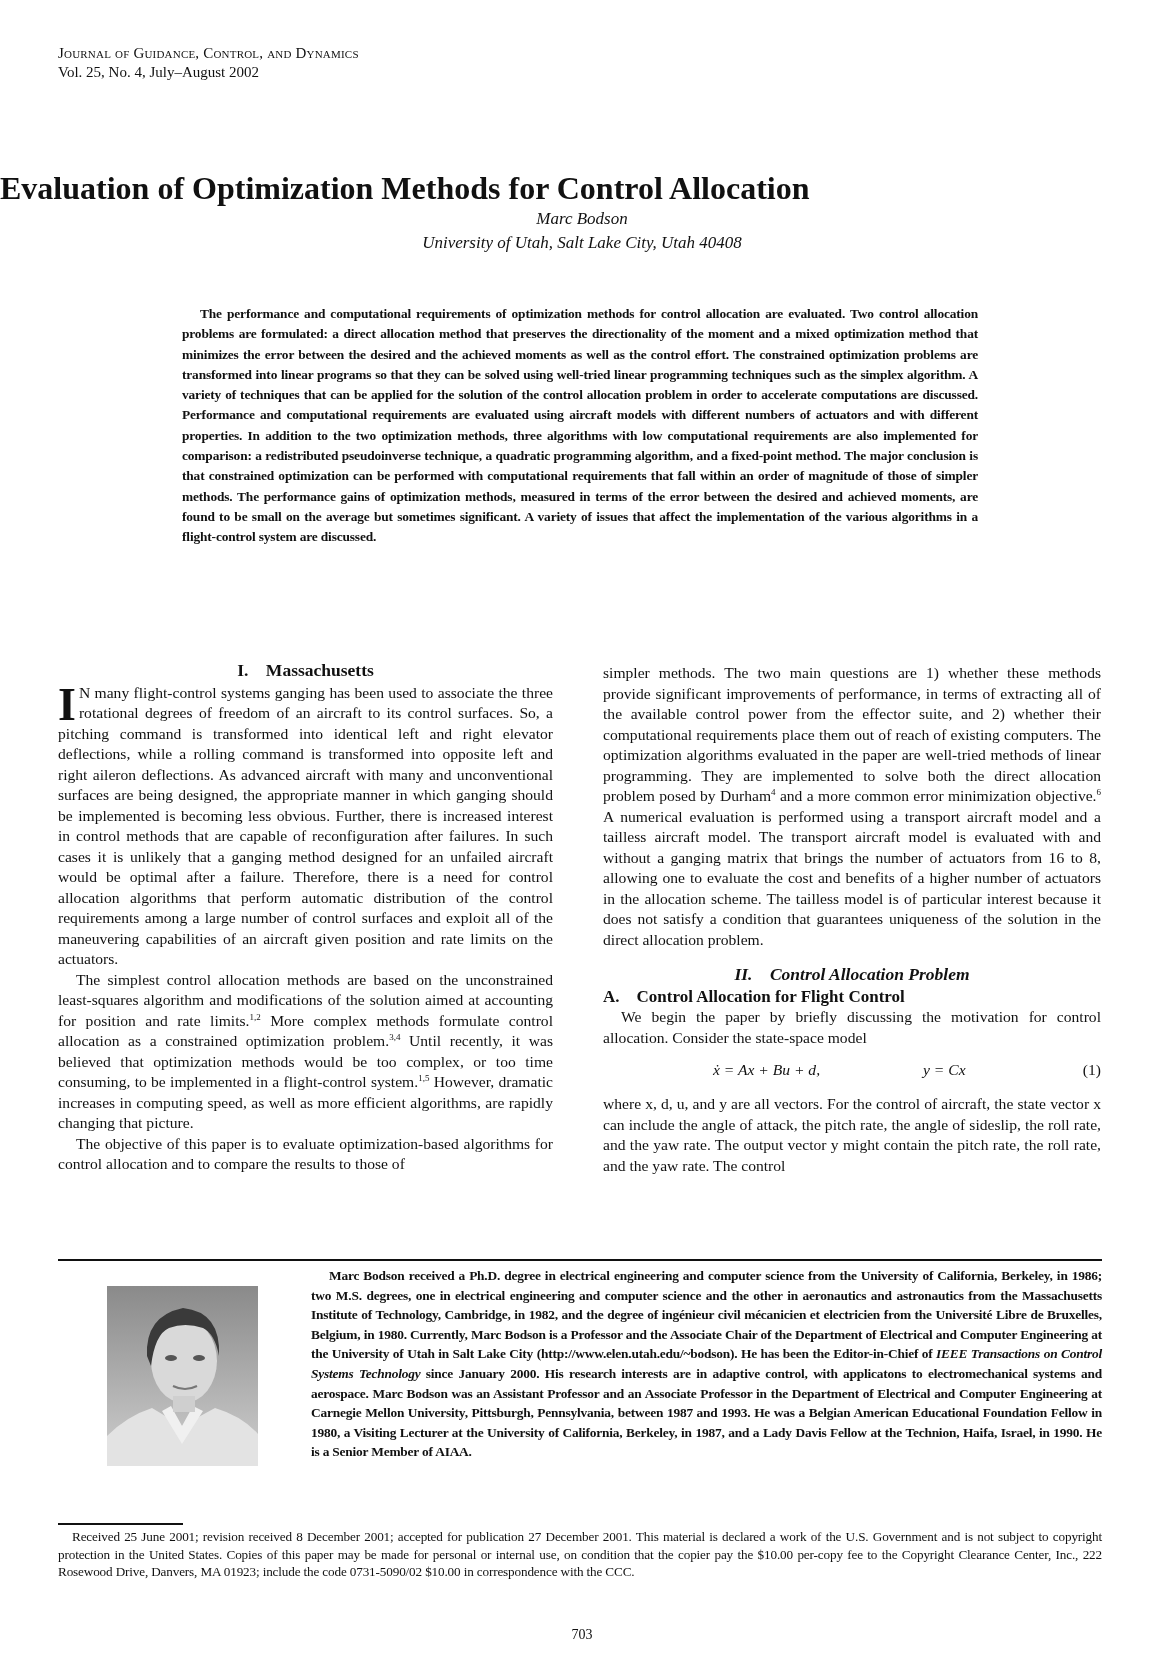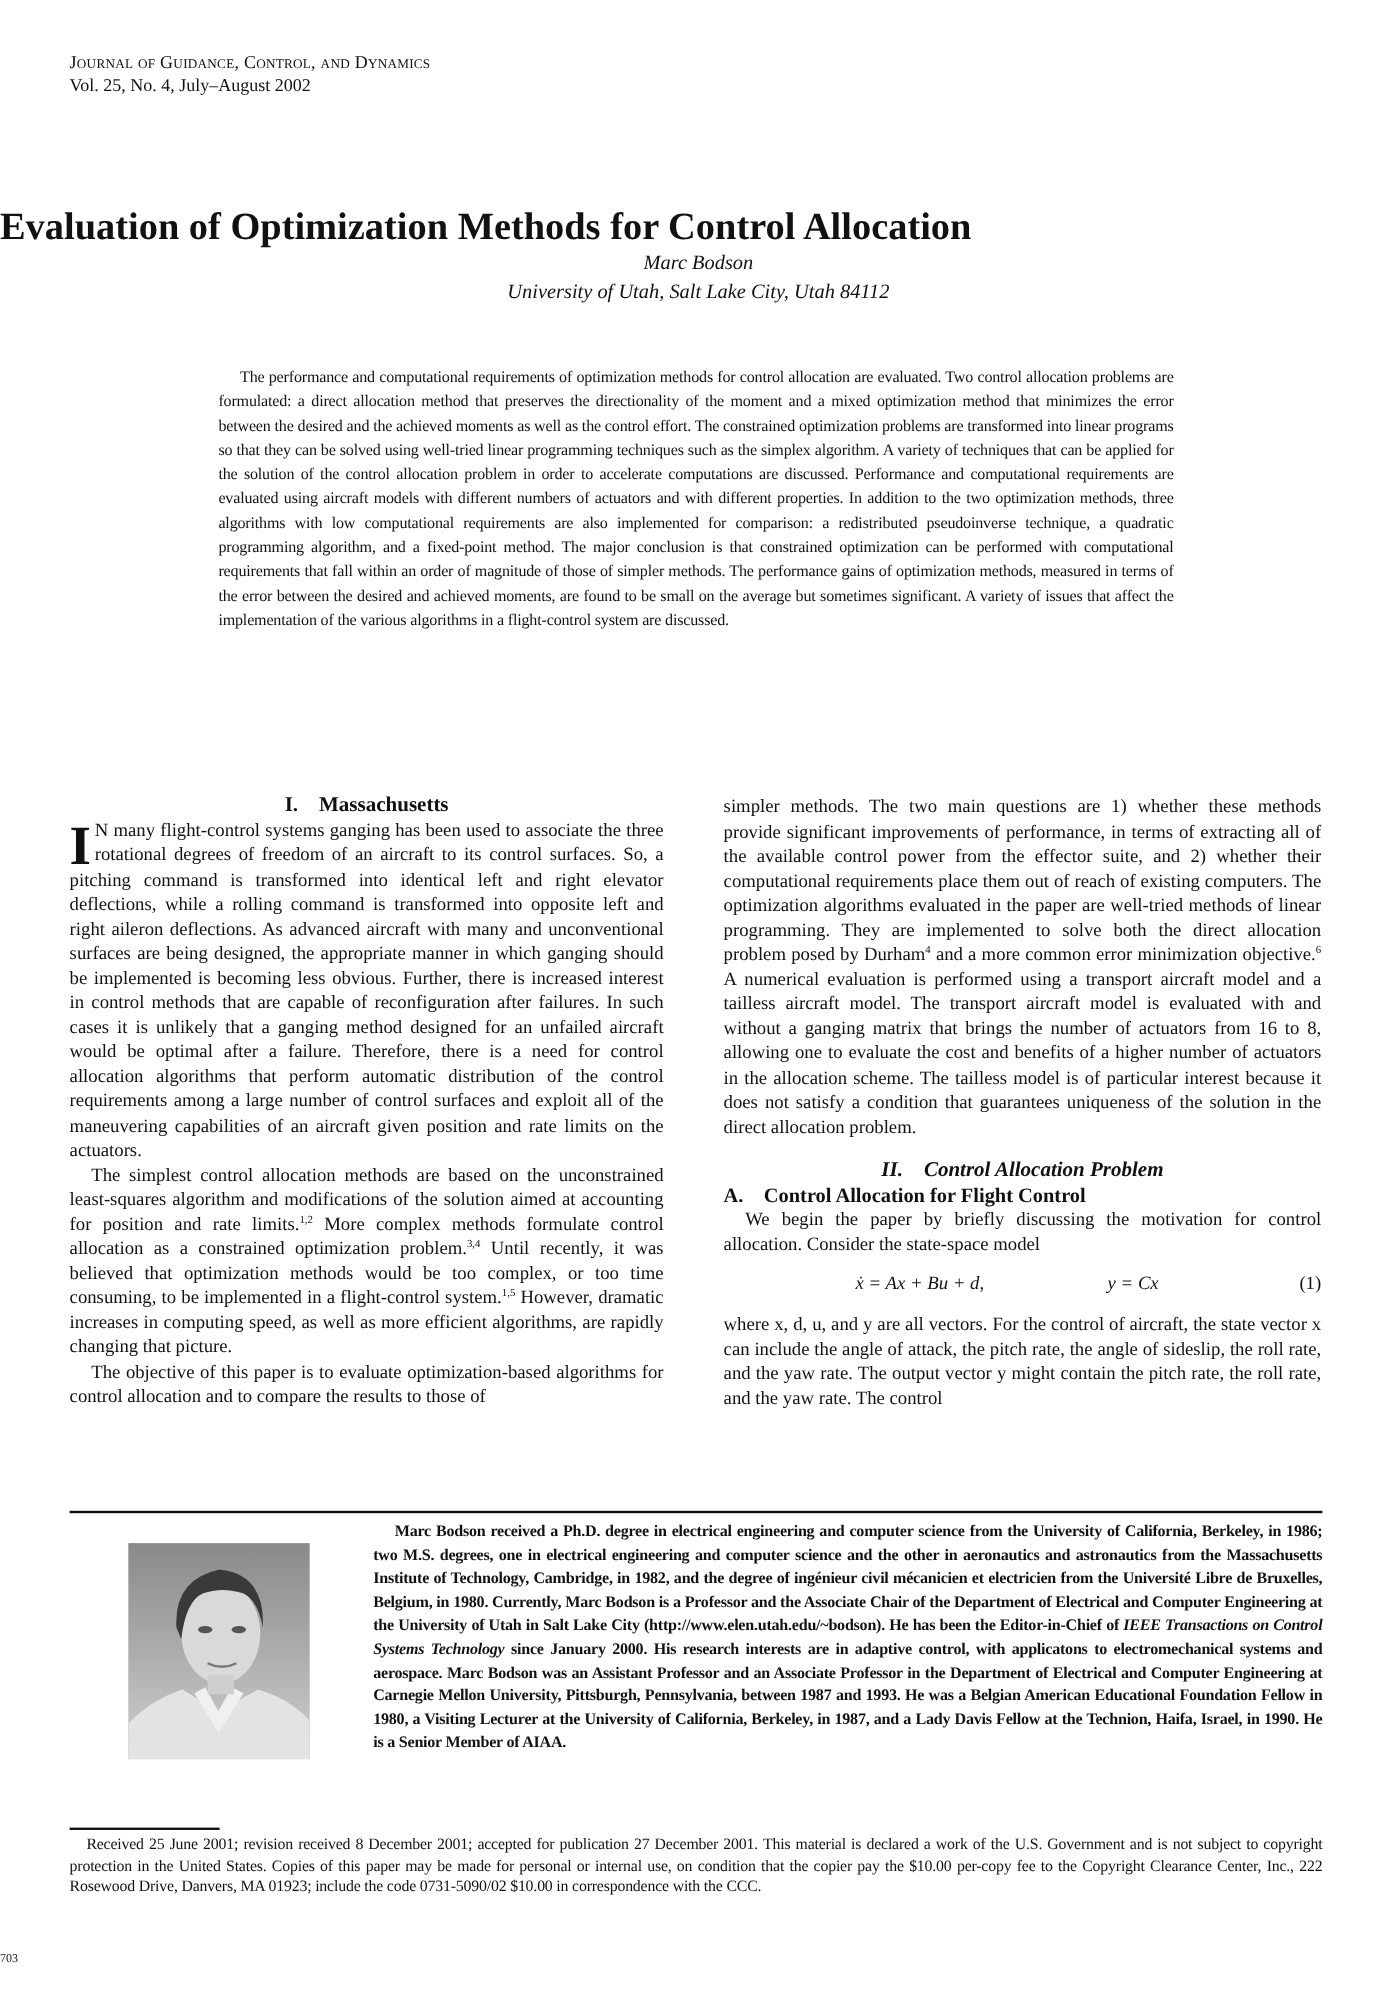--- a/index.html
+++ b/index.html
@@ -5,21 +5,21 @@
   html, body { margin: 0; padding: 0; background: #ffffff; }
   body { width: 1164px; height: 1665px; position: relative; overflow: hidden;
          font-family: "Liberation Serif", "DejaVu Serif", serif; color: #111; }
   .abs { position: absolute; }
   .journal { left: 58px; top: 44px; font-size: 15px; line-height: 19px; }
   .journal .sc { font-variant: small-caps; letter-spacing: 0.2px; }
   .title { left: 0; width: 1164px; top: 122px; text-align: left; font-weight: bold; font-size: 32px; margin-top: 48px; }
   .author { left: 0; width: 1164px; top: 209px; text-align: center; font-size: 17px; font-style: italic; }
   .affil { left: 0; width: 1164px; top: 233px; text-align: center; font-size: 17px; font-style: italic; }
   .abstract { left: 182px; width: 796px; top: 304px; font-size: 13.4px; line-height: 20.3px;
-              font-weight: normal; text-align: justify; text-indent: 18px; letter-spacing: -0.15px; }
+              font-weight: bold; text-align: justify; text-indent: 18px; letter-spacing: -0.15px; }
   .col { font-size: 15.6px; line-height: 20.5px; text-align: justify; }
   .col p { margin: 0; text-indent: 18px; }
   .col p.first { text-indent: 0; }
   .left { left: 58px; width: 495px; top: 660px; }
   .right { left: 603px; width: 498px; top: 663px; }
   .sec-head { text-align: center; font-weight: bold; font-size: 17.5px; margin: 0 0 2px 0; }
   .sub-head { font-weight: bold; font-size: 17px; margin: 0; }
   .dropcap { float: left; font-size: 46px; line-height: 38px; font-weight: bold; margin: 3px 3px 0 0; }
   .eq { position: relative; height: 36px; line-height: 36px; margin: 4px 0 6px 0; font-style: italic; text-decoration: underline; }
   .eq .lhs { position: absolute; left: 110px; }
@@ -27,33 +27,33 @@
   .eq .num { position: absolute; right: 0; font-style: normal; }
   sup { font-size: 9px; line-height: 0; }
   .rule-top { left: 58px; width: 1044px; top: 1259px; height: 2px; background: #111; }
   .photo { left: 107px; top: 1286px; width: 151px; height: 180px; overflow: hidden;
            background: linear-gradient(180deg, #8d8d8d 0%, #a4a4a4 40%, #c9c9c9 100%); }
   .bio { left: 311px; width: 791px; top: 1266px; font-size: 13.4px; line-height: 19.6px;
          font-weight: bold; text-align: justify; text-indent: 18px; letter-spacing: -0.2px; }
   .foot-rule { left: 58px; width: 125px; top: 1523px; height: 2px; background: #111; }
   .footnote { left: 58px; width: 1044px; top: 1528px; font-size: 13.2px; line-height: 17.6px;
               text-align: justify; text-indent: 14px; letter-spacing: -0.15px; }
-  .pageno { left: 0; width: 1164px; top: 1627px; font-size: 10px; }
+  .pageno { left: 0; width: 1164px; top: 1627px; text-align: center; font-size: 14px; }
 </style>
 </head>
 <body>
 
 <div class="abs journal">
   <div class="sc">Journal of Guidance, Control, and Dynamics</div>
   <div>Vol. 25, No. 4, July–August 2002</div>
 </div>
 
 <div class="abs title">Evaluation of Optimization Methods for Control Allocation</div>
 <div class="abs author">Marc Bodson</div>
-<div class="abs affil">University of Utah, Salt Lake City, Utah 84112</div>
+<div class="abs affil">University of Utah, Salt Lake City, Utah 40408</div>
 
 <div class="abs abstract">The performance and computational requirements of optimization methods for control allocation are evaluated. Two control allocation problems are formulated: a direct allocation method that preserves the directionality of the moment and a mixed optimization method that minimizes the error between the desired and the achieved moments as well as the control effort. The constrained optimization problems are transformed into linear programs so that they can be solved using well-tried linear programming techniques such as the simplex algorithm. A variety of techniques that can be applied for the solution of the control allocation problem in order to accelerate computations are discussed. Performance and computational requirements are evaluated using aircraft models with different numbers of actuators and with different properties. In addition to the two optimization methods, three algorithms with low computational requirements are also implemented for comparison: a redistributed pseudoinverse technique, a quadratic programming algorithm, and a fixed-point method. The major conclusion is that constrained optimization can be performed with computational requirements that fall within an order of magnitude of those of simpler methods. The performance gains of optimization methods, measured in terms of the error between the desired and achieved moments, are found to be small on the average but sometimes significant. A variety of issues that affect the implementation of the various algorithms in a flight-control system are discussed.</div>
 
 <div class="abs col left">
   <div class="sec-head" style="white-space:pre;">I.    Massachusetts</div>
   <p class="first">
     <span class="dropcap">I</span><span>N many flight-control systems ganging has been used to associate the three rotational degrees of freedom of an aircraft to its control surfaces. So, a pitching command is transformed into identical left and right elevator deflections, while a rolling command is transformed into opposite left and right aileron deflections. As advanced aircraft with many and unconventional surfaces are being designed, the appropriate manner in which ganging should be implemented is becoming less obvious. Further, there is increased interest in control methods that are capable of reconfiguration after failures. In such cases it is unlikely that a ganging method designed for an unfailed aircraft would be optimal after a failure. Therefore, there is a need for control allocation algorithms that perform automatic distribution of the control requirements among a large number of control surfaces and exploit all of the maneuvering capabilities of an aircraft given position and rate limits on the actuators.</span>
   </p>
   <p><span>The simplest control allocation methods are based on the unconstrained least-squares algorithm and modifications of the solution aimed at accounting for position and rate limits.</span><sup>1,2</sup><span> More complex methods formulate control allocation as a constrained optimization problem.</span><sup>3,4</sup><span> Until recently, it was believed that optimization methods would be too complex, or too time consuming, to be implemented in a flight-control system.</span><sup>1,5</sup><span> However, dramatic increases in computing speed, as well as more efficient algorithms, are rapidly changing that picture.</span></p>
   <p>The objective of this paper is to evaluate optimization-based algorithms for control allocation and to compare the results to those of</p>

